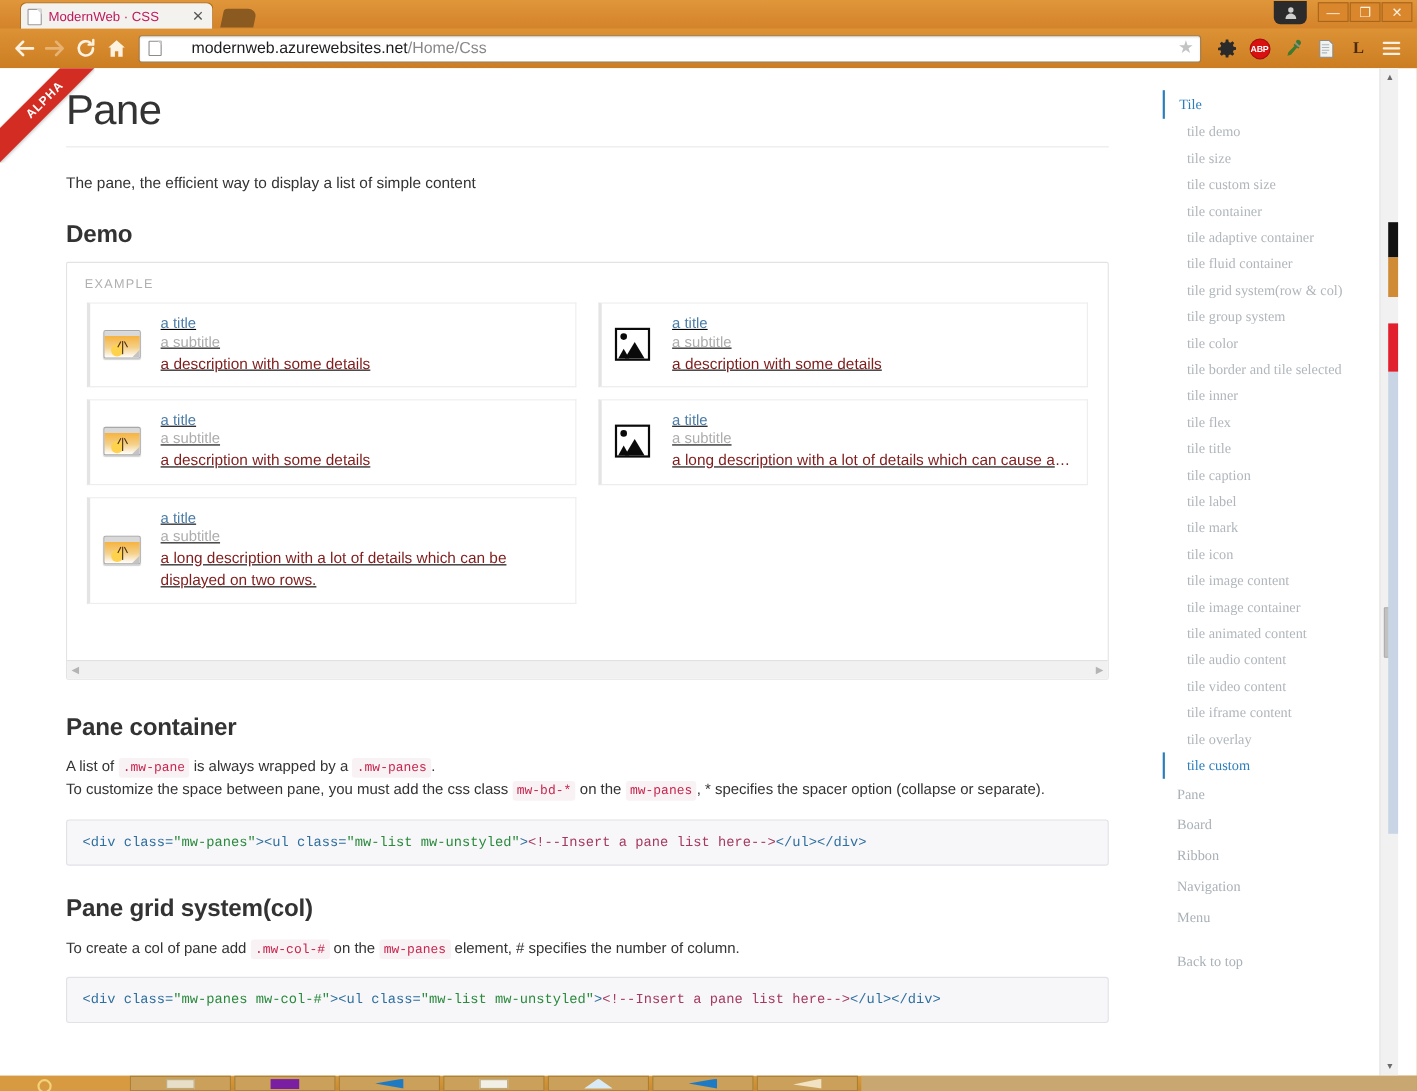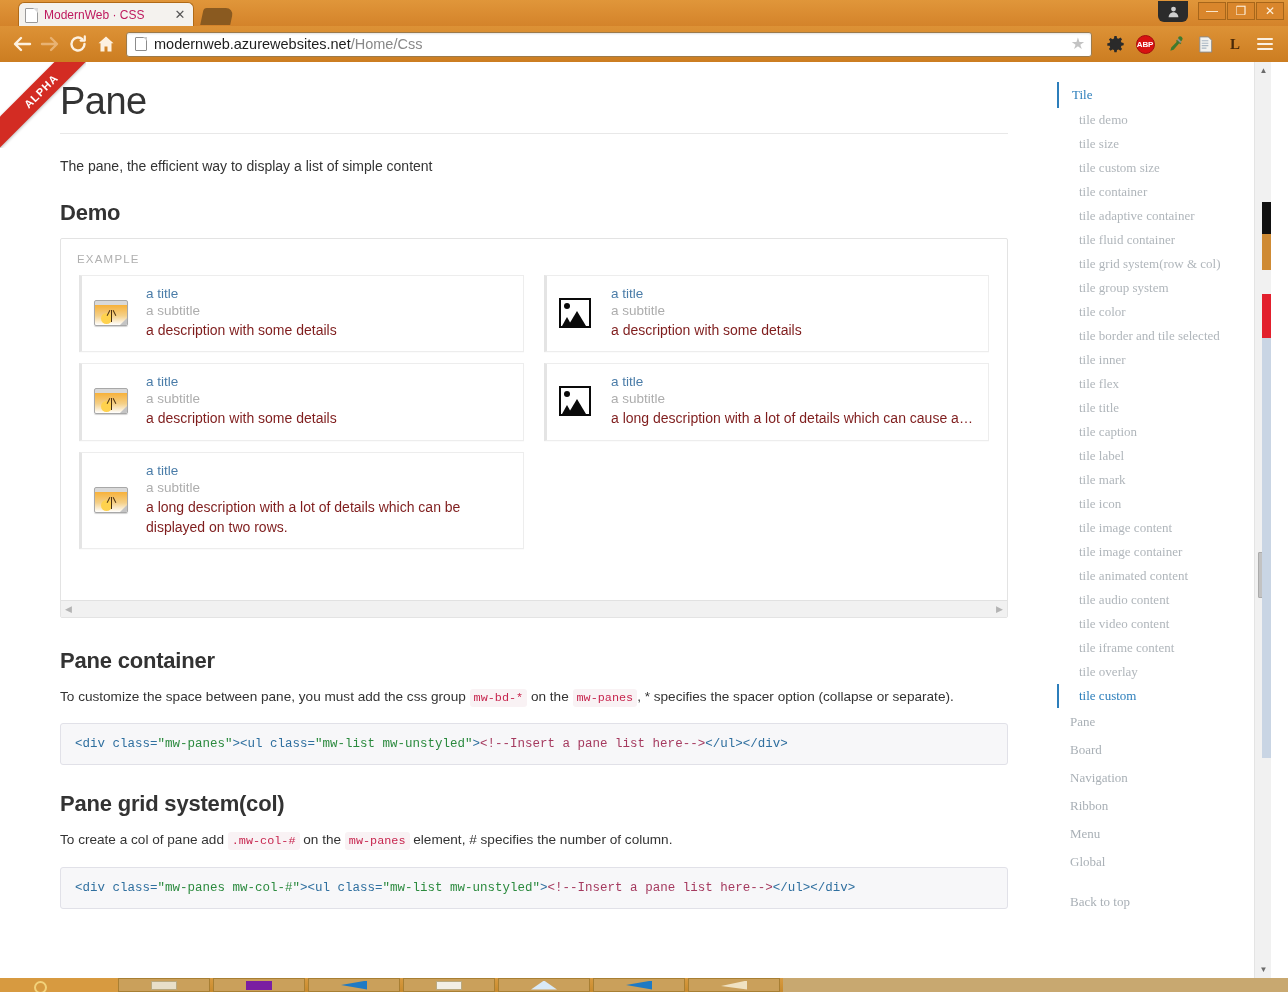--- a/index.html
+++ b/index.html
@@ -71,20 +71,21 @@
   .navicon {
     width: 28px; height: 28px; display: flex;
     align-items: center; justify-content: center; cursor: pointer;
   }
   .navicon svg { display:block; }
   .omnibox {
     flex: 1; height: 25px; margin: 0 8px 0 6px;
     background: #fff; border: 1px solid #9c7a4a; border-radius: 3px;
     display: flex; align-items: center; padding: 0 4px;
     box-shadow: inset 0 1px 2px rgba(0,0,0,.12);
+    gap: 20px;
   }
   .omni-doc {
     width: 12px; height: 14px; flex: 0 0 12px; margin: 0 7px 0 4px;
     background: #fff; border: 1px solid #8c8c8c; border-radius: 1px; position: relative;
   }
   .omni-doc:after {
     content:""; position:absolute; right:-1px; top:-1px;
     border-width: 0 4px 4px 0; border-style: solid;
     border-color: transparent #c9c9c9 transparent transparent;
   }
@@ -147,21 +148,21 @@
   
   .demo-box {
     border: 1px solid #e3e3e3; background: #fff;
     border-radius: 2px; position: relative;
     height: 380px; margin-bottom: 30px;
   }
   .demo-label {
     font-size: 11.5px; color: #b0b0b0; letter-spacing: 1.2px;
     padding: 14px 0 10px 16px;
   }
-  .demo-inner { padding: 0 8px; }
+  .demo-inner { padding: 0 8px; text-decoration: underline; }
   .panes {
     display: flex; flex-wrap: wrap; align-content: flex-start;
   }
   .pane-col { width: 50%; padding: 0 10px; }
 
   .pane {
     border: 1px solid #ededed; border-left: 3px solid #e4e4e4;
     background: #fff; padding: 10px 12px 11px 12px;
     margin-bottom: 11px;
     display: flex; align-items: center;
@@ -499,21 +500,22 @@
             </div>
           </div>
 
           <div class="hscroll">
             <span class="arw">◀</span>
             <span class="arw">▶</span>
           </div>
         </div>
 
         <h2 class="sect">Pane container</h2>
-        <p class="body"><span>To customize the space between pane, you must add the css group </span><code class="inline">mw-bd-*</code><span> on the </span><code class="inline">mw-panes</code><span>, * specifies the spacer option (collapse or separate).</span></p>
+        <p class="body"><span>A list of </span><code class="inline">.mw-pane</code><span> is always wrapped by a </span><code class="inline">.mw-panes</code><span>.</span></p>
+        <p class="body"><span>To customize the space between pane, you must add the css class </span><code class="inline">mw-bd-*</code><span> on the </span><code class="inline">mw-panes</code><span>, * specifies the spacer option (collapse or separate).</span></p>
 
         <div class="codeblock"><span class="tg">&lt;div class=</span><span class="st">"mw-panes"</span><span class="tg">&gt;&lt;ul class=</span><span class="st">"mw-list mw-unstyled"</span><span class="tg">&gt;</span><span class="cm">&lt;!--Insert a pane list here--&gt;</span><span class="tg">&lt;/ul&gt;&lt;/div&gt;</span></div>
 
         <h2 class="sect">Pane grid system(col)</h2>
         <p class="body"><span>To create a col of pane add </span><code class="inline">.mw-col-#</code><span> on the </span><code class="inline">mw-panes</code><span> element, # specifies the number of column.</span></p>
 
         <div class="codeblock"><span class="tg">&lt;div class=</span><span class="st">"mw-panes mw-col-#"</span><span class="tg">&gt;&lt;ul class=</span><span class="st">"mw-list mw-unstyled"</span><span class="tg">&gt;</span><span class="cm">&lt;!--Insert a pane list here--&gt;</span><span class="tg">&lt;/ul&gt;&lt;/div&gt;</span></div>
 
       </div>
 
@@ -544,24 +546,23 @@
               <li>tile audio content</li>
               <li>tile video content</li>
               <li>tile iframe content</li>
               <li>tile overlay</li>
               <li class="active">tile custom</li>
             </ul>
         </div>
         <div id="top-list">
             <div class="sn-top">Pane</div>
             <div class="sn-top">Board</div>
+            <div class="sn-top">Ribbon</div>
             <div class="sn-top">Navigation</div>
-            <div class="sn-top">Ribbon</div>
             <div class="sn-top">Menu</div>
-            <div class="sn-top">Global</div>
           </div>
         <div class="sn-top spaced">Back to top</div>
       </div>
 
       <div class="vscroll">
         <div class="up">▲</div>
         <div class="thumb"></div>
         <div class="down">▼</div>
       </div>
 

